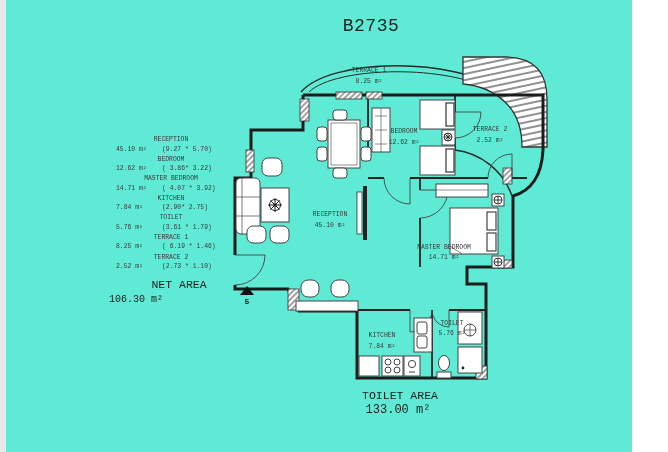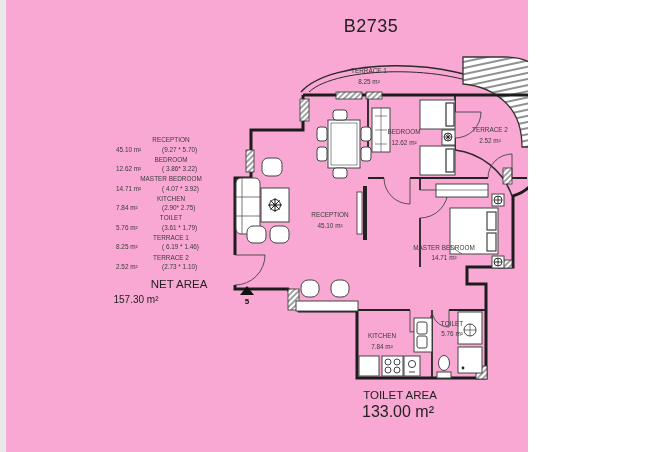--- a/index.html
+++ b/index.html
@@ -1,32 +1,32 @@
 <!DOCTYPE html>
 <html><head>
 <meta charset="utf-8">
 <style>
   html,body{margin:0;padding:0;background:#fff;}
-  #screen{position:relative;width:528px;height:452px;background:#f9a8d4;overflow:hidden;
-          font-family:Liberation Sans, sans-serif;color:#333;}
+  #screen{position:relative;width:632px;height:452px;background:#5eead4;overflow:hidden;
+          font-family:Liberation Mono, monospace;color:#333;}
   #edge-strip{position:absolute;left:0;top:0;width:6px;height:452px;background:#e9e9ec;}
   .abs{position:absolute;}
   .ctr{transform:translateX(-50%);white-space:nowrap;}
   #plan-title{left:371px;top:16px;font-size:18px;color:#222;letter-spacing:.5px;}
   
   #legend{left:110px;top:135px;width:122px;}
   .lrow{height:19.6px;}
   .lname{text-align:center;font-size:6.4px;color:#3a3a3a;line-height:9.5px;}
   .lvals{position:relative;font-size:6.4px;color:#3a3a3a;line-height:9.5px;height:9.5px;}
   .larea{position:absolute;left:6px;}
   .ldims{position:absolute;left:52px;}
   #net-label{left:170px;top:278px;font-size:11.5px;color:#222;padding-left:18px;}
   #net-value{left:136px;top:294px;font-size:10px;color:#222;}
   #gross-label{left:400px;top:389px;font-size:11.5px;color:#222;}
-  #gross-value{left:398px;top:403px;font-size:16px;color:#222;}
+  #gross-value{left:398px;top:403px;font-size:12px;color:#222;}
   
   .room-label{font-size:6.4px;color:#3a3a3a;text-align:center;line-height:7px;}
   #entry-num{left:247px;top:297px;font-size:8px;font-weight:bold;color:#111;}
   svg{position:absolute;left:0;top:0;}
 </style>
 </head>
 <body>
 
 <div id="screen">
   <div id="edge-strip"></div>
@@ -224,21 +224,21 @@
     <div class="lrow">
       <div class="lname">TERRACE 2</div>
       <div class="lvals">
           <span class="larea">2.52 m²</span>
           <span class="ldims">(2.73 * 1.10)</span>
         </div>
     </div>
   </div>
 
   <div class="abs ctr" id="net-label">NET AREA</div>
-  <div class="abs ctr" id="net-value">157.30 m²</div>
+  <div class="abs ctr" id="net-value">106.30 m²</div>
   <div class="abs ctr" id="gross-label">TOILET AREA</div>
   <div class="abs ctr" id="gross-value">133.00 m²</div>
 
   <div class="abs ctr room-label" style="left:369px;top:67px">
     <div>TERRACE 1</div>
       <div style="margin-top:4px">8.25 m²</div>
   </div>
   <div class="abs ctr room-label" style="left:404px;top:128px">
     <div>BEDROOM</div>
       <div style="margin-top:4px">12.62 m²</div>

